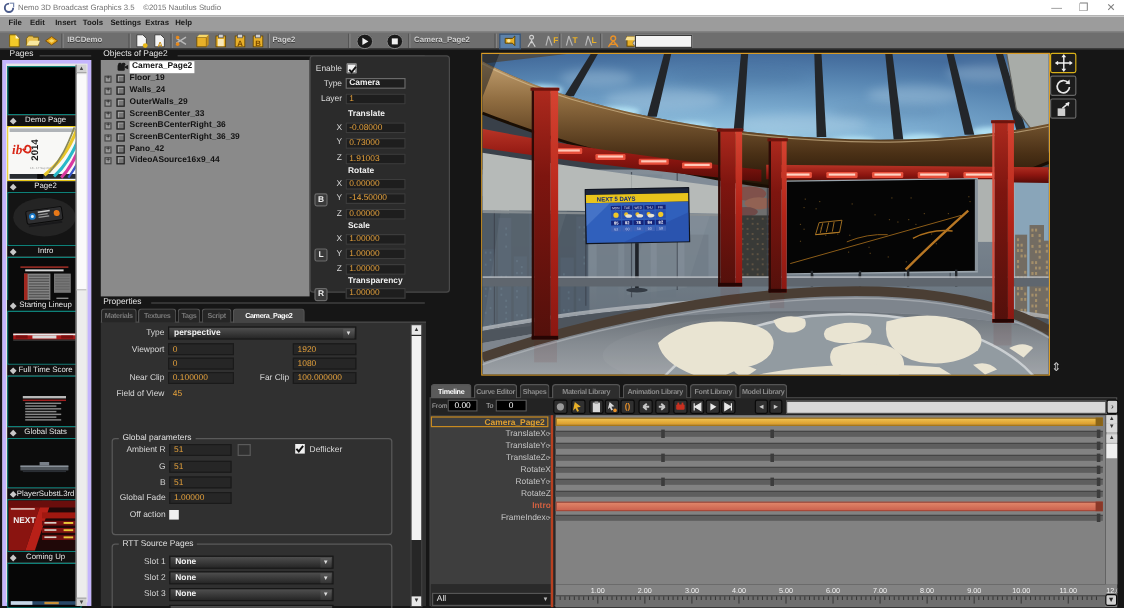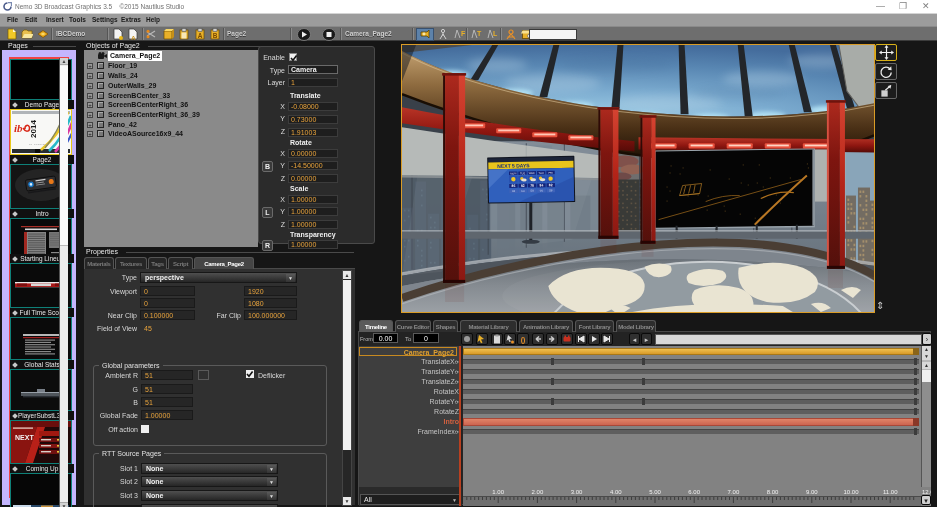--- a/index.html
+++ b/index.html
@@ -12,21 +12,21 @@
 #menu{left:0;top:13px;width:937px;height:13px;background:#9c9c9c;border-top:1px solid #d4d4d4;color:#1a1a1a;font-size:6.5px;font-weight:bold;line-height:12px;}
 #menu span{position:absolute;top:0;}
 
 #tbar{left:0;top:26px;width:937px;height:15px;background:#6e6e6e;border-top:1px solid #8a8a8a;border-bottom:1px solid #3c3c3c;}
 .tsep{position:absolute;top:1px;height:12px;width:2px;border-left:1px solid #555;border-right:1px solid #8a8a8a;}
 .tlbl{position:absolute;top:0;height:13px;line-height:13px;color:#cfcfcf;font-size:6.5px;font-weight:bold;text-shadow:0 1px 0 #3a3a3a;}
 .ticon{position:absolute;top:1px;width:12px;height:12px;}
 
 .phead{color:#e6e6e6;font-size:7px;height:8px;line-height:8px;}
 
-#pages{left:2px;top:50px;width:74px;height:455px;background:#ef4444;border:7px solid #c4b5fd;}
+#pages{left:2px;top:50px;width:74px;height:455px;background:#e5e5e5;border:3px solid #c4b5fd;}
 .thumb{position:absolute;left:1px;width:62px;border:1px solid #0e8078;background:#000;}
 .plabel{position:absolute;left:1px;width:64px;height:9px;background:#101010;color:#e8e8e8;font-size:6.5px;line-height:9px;text-align:center;}
 .plabel i{position:absolute;left:3px;top:2.5px;width:4px;height:4px;background:#c8c8c8;transform:rotate(45deg);font-style:normal;}
 #pscroll{position:absolute;right:1px;top:1px;width:9px;height:451px;background:#dcdcdc;border-left:1px solid #555;}
 
 #otree{left:84px;top:50px;width:174px;height:197px;background:#8a8a8a;}
 .trow{position:absolute;left:0;width:174px;height:10px;font-size:7px;font-weight:bold;color:#111;line-height:10px;}
 .trow .exp{position:absolute;left:3px;top:2px;width:6px;height:6px;background:#9a9a9a;border:1px solid #444;color:#111;font-size:6px;line-height:4px;text-align:center;font-weight:normal;}
 .trow .cbx{position:absolute;left:13px;top:1px;width:7px;height:7px;background:#777;border:1px solid #222;box-shadow:inset 1px 1px 0 #aaa;}
 .trow .nm{position:absolute;left:24px;top:0;}

